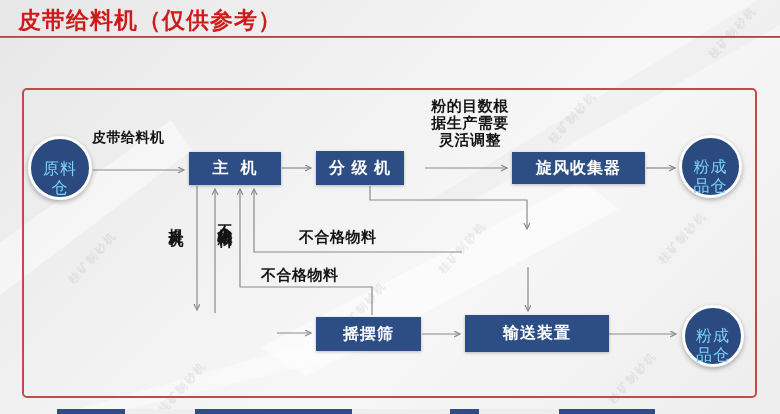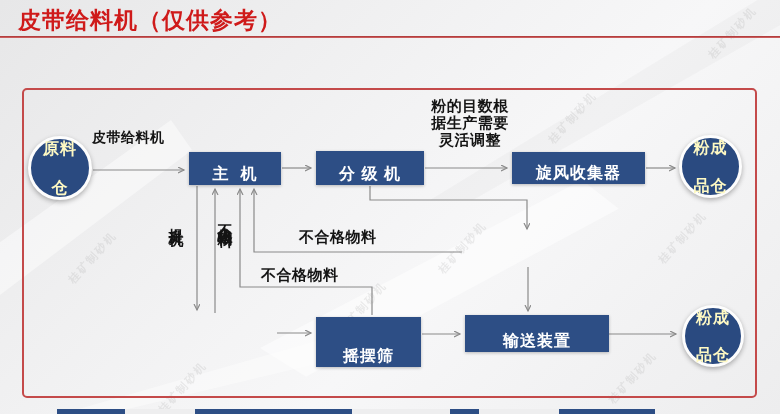--- a/index.html
+++ b/index.html
@@ -25,27 +25,27 @@
     letter-spacing:1px; white-space:nowrap;
   }
   .title-rule { position:absolute; left:0; top:36px; width:780px; height:2px; background:linear-gradient(#a93030,#d46b6b); }
   .frame {
     position:absolute; left:22px; top:88px; width:735px; height:310px;
     border:2px solid #c44a4a; border-radius:5px;
   }
   .connectors { position:absolute; left:0; top:0; width:780px; height:414px; pointer-events:none; }
   .node {
     position:absolute; background:#2d4e85; color:#fff; font-weight:bold; font-size:16px;
-    display:flex; align-items:flex-end; justify-content:center; white-space:pre;
+    display:flex; align-items:center; justify-content:center; white-space:pre;
     box-shadow:0 1px 3px rgba(0,0,0,.25); letter-spacing:1px;
   }
   .circle {
-    position:absolute; background:#2a4a80; color:#fef9c3; font-weight:bold; font-size:16px;
+    position:absolute; background:#2a4a80; color:#7dd3fc; font-weight:normal; font-size:16px;
     border-radius:50%; border:3px solid #fdfdfd; box-shadow:0 2px 5px rgba(0,0,0,.3);
-    display:flex; flex-direction:column; align-items:center; justify-content:space-between;
+    display:flex; flex-direction:column; align-items:center; justify-content:flex-end;
     line-height:19px; letter-spacing:1px;
   }
   .flabel { position:absolute; color:#141414; font-weight:bold; font-size:15px; white-space:nowrap; letter-spacing:.5px; }
   .flabel.vert { writing-mode:vertical-lr; text-orientation:upright; letter-spacing:2px; white-space:normal; }
   .flabel.multiline { white-space:normal; text-align:center; line-height:17px; font-size:15px; }
   .footer-strip { position:absolute; left:57px; top:409px; width:598px; height:5px; background:#2d4e85; }
   .footer-gap { position:absolute; top:409px; height:5px; background:#eeeeef; }
 </style>
 </head>
 <body>
@@ -93,31 +93,31 @@
     </g>
   </svg>
 
   <div class="circle" style="left:28px; top:136px; width:64px; height:64px;">
     <span>原料</span>
     <span>仓</span>
   </div>
   <div class="node" style="left:189px; top:152px; width:92px; height:33px;">
     <span>主  机</span>
   </div>
-  <div class="node" style="left:316px; top:151px; width:108px; height:34px;">
+  <div class="node" style="left:316px; top:151px; width:88px; height:34px;">
     <span>分 级 机</span>
   </div>
   <div class="node" style="left:512px; top:152px; width:133px; height:32px;">
     <span>旋风收集器</span>
   </div>
   <div class="circle" style="left:679px; top:135px; width:63px; height:63px;">
     <span>粉成</span>
     <span>品仓</span>
   </div>
-  <div class="node" style="left:316px; top:317px; width:105px; height:50px;">
+  <div class="node" style="left:316px; top:317px; width:105px; height:34px;">
     <span>摇摆筛</span>
   </div>
   <div class="node" style="left:465px; top:315px; width:144px; height:37px;">
     <span>输送装置</span>
   </div>
   <div class="circle" style="left:682px; top:305px; width:62px; height:62px;">
     <span>粉成</span>
     <span>品仓</span>
   </div>
 

